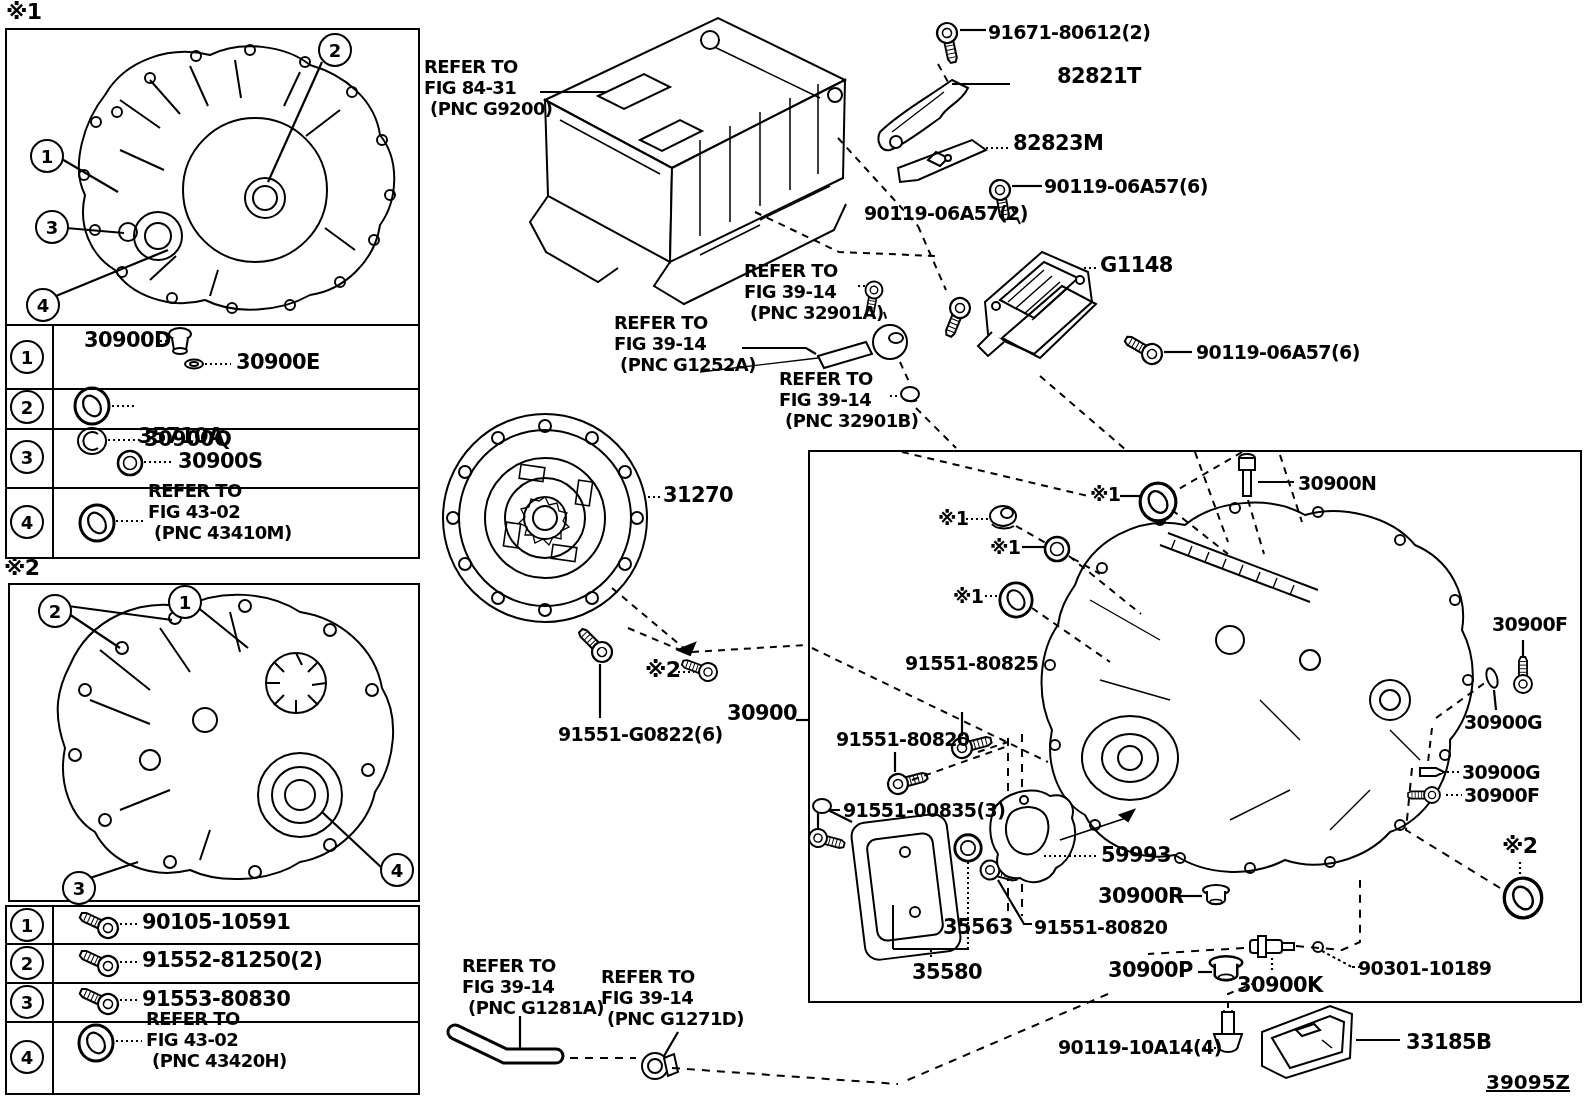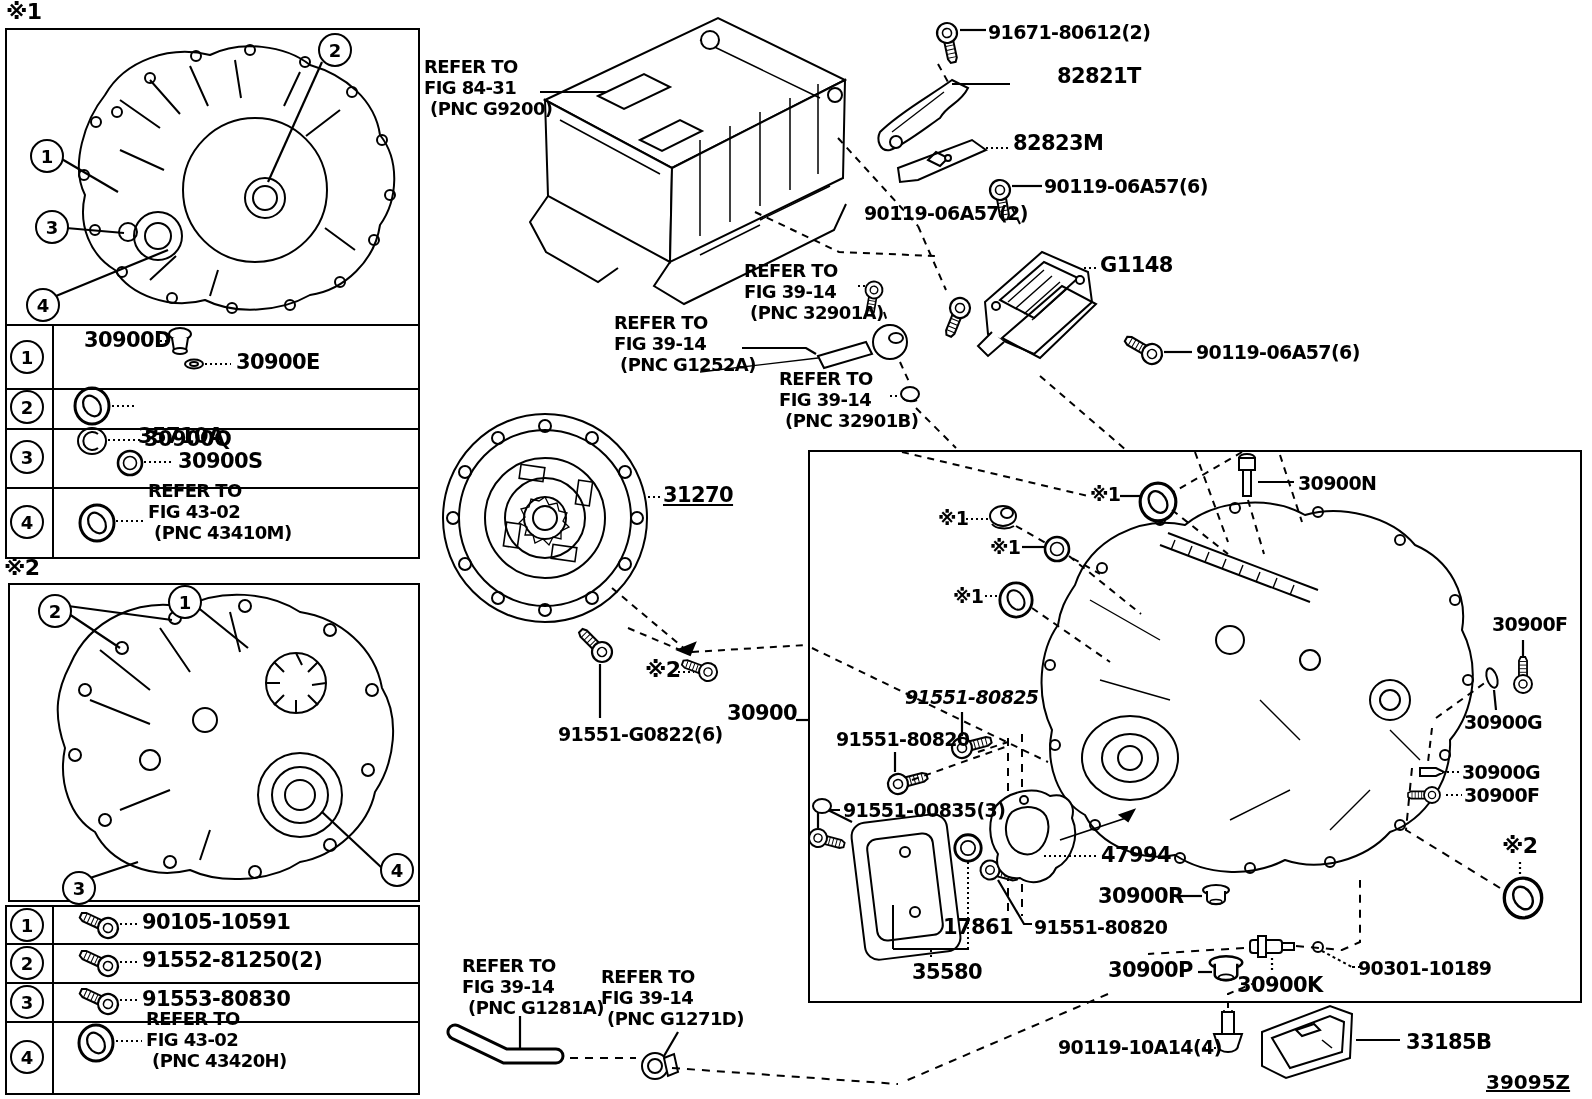--- a/index.html
+++ b/index.html
@@ -526,35 +526,35 @@
     <div class="pnc">(PNC G1271D)</div>
   </div>
 
   <div class="lbl" style="left:988px;top:22px;">91671-80612(2)</div>
   <div class="lbl big" style="left:1013px;top:66px;margin-left:44px;">82821T</div>
   <div class="lbl big" style="left:1013px;top:133px;">82823M</div>
   <div class="lbl" style="left:1044px;top:176px;">90119-06A57(6)</div>
   <div class="lbl" style="left:864px;top:203px;">90119-06A57(2)</div>
   <div class="lbl big" style="left:1100px;top:255px;">G1148</div>
   <div class="lbl" style="left:1196px;top:342px;">90119-06A57(6)</div>
-  <div class="lbl big" style="left:663px;top:485px;text-decoration:underline;">31270</div>
+  <div class="lbl big" style="left:663px;top:485px;">31270</div>
   <div class="lbl" style="left:558px;top:724px;">91551-G0822(6)</div>
   <div class="lbl big" style="left:727px;top:703px;">30900</div>
   <div class="lbl" style="left:1298px;top:473px;">30900N</div>
   <div class="lbl" style="left:1492px;top:614px;">30900F</div>
   <div class="lbl" style="left:1464px;top:712px;">30900G</div>
   <div class="lbl" style="left:1462px;top:762px;">30900G</div>
   <div class="lbl" style="left:1464px;top:785px;">30900F</div>
-  <div class="lbl" style="left:905px;top:687px;font-style:italic;">91551-80825</div>
+  <div class="lbl" style="left:905px;top:653px;">91551-80825</div>
   <div class="lbl" style="left:836px;top:729px;">91551-80820</div>
   <div class="lbl" style="left:843px;top:800px;">91551-00835(3)</div>
-  <div class="lbl big" style="left:1101px;top:845px;">47994</div>
+  <div class="lbl big" style="left:1101px;top:845px;">59993</div>
   <div class="lbl big" style="left:1098px;top:886px;">30900R</div>
   <div class="lbl" style="left:1034px;top:917px;">91551-80820</div>
-  <div class="lbl big" style="left:943px;top:917px;">17861</div>
+  <div class="lbl big" style="left:943px;top:917px;">35563</div>
   <div class="lbl big" style="left:912px;top:962px;">35580</div>
   <div class="lbl big" style="left:1108px;top:960px;">30900P</div>
   <div class="lbl big" style="left:1237px;top:975px;">30900K</div>
   <div class="lbl" style="left:1358px;top:958px;text-align:center;">90301-10189</div>
   <div class="lbl" style="left:1058px;top:1037px;">90119-10A14(4)</div>
   <div class="lbl big" style="left:1406px;top:1032px;">33185B</div>
 
   <div class="code" style="left:1486px;top:1070px;">39095Z</div>
 
 </div>

